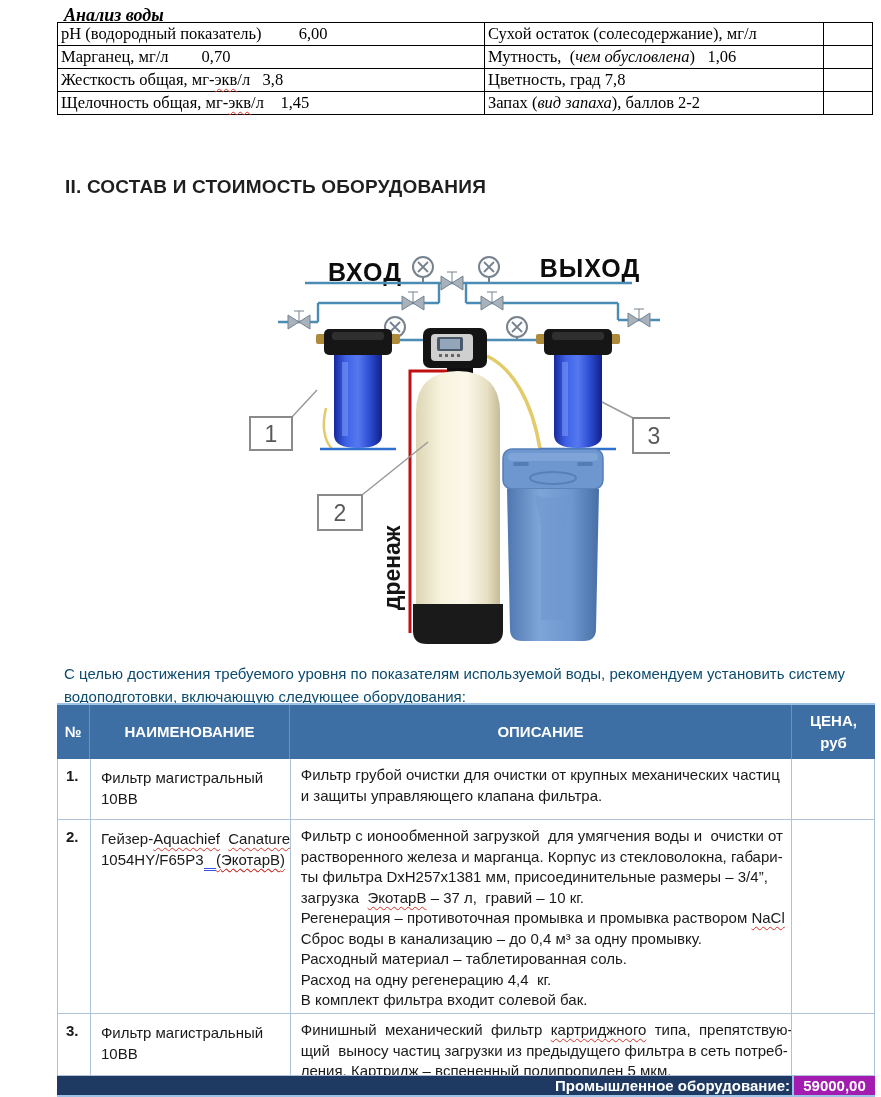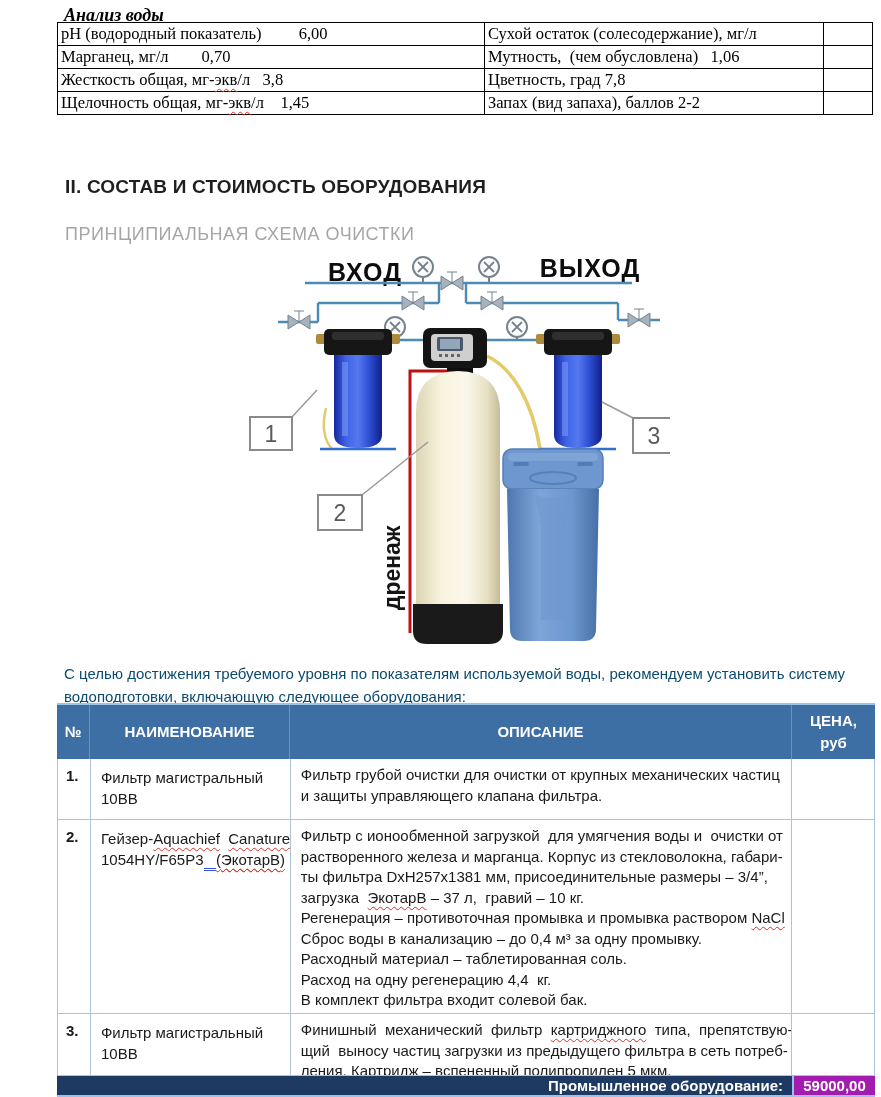--- a/index.html
+++ b/index.html
@@ -35,25 +35,25 @@
              text-align:center;white-space:pre;line-height:1.45;}
   .hc.w-num{width:33px;}.hc.w-name{width:200px;}.hc.w-desc{width:502px;}.hc.w-price{width:83px;border-right:none;}
   .erow{display:flex;border-bottom:1px solid #aec2d8;border-left:1px solid #aec2d8;}
   .erow .c{border-right:1px solid #aec2d8;overflow:hidden;}
   .rh1{height:61px;}.rh2{height:194px;}.rh3{height:62px;}
   .c-num{width:33px;font-weight:bold;font-size:15px;padding:8px 0 0 8px;}
   .c-name{width:200px;font-size:15px;line-height:21px;padding:8px 4px 0 10px;white-space:pre;}
   .c-desc{width:502px;font-size:15px;line-height:20.5px;padding:6px 13px 0 10px;white-space:pre;}
   .c-price{width:83px;}
   .efoot{display:flex;height:21px;border-bottom:2px solid #9cc3e5;font-size:15px;font-weight:bold;color:#fff;}
-  .efoot .fl{width:735px;background:#1e3a63;display:flex;align-items:center;justify-content:flex-end;padding-right:9px;}
+  .efoot .fl{width:735px;background:#1e3a63;display:flex;align-items:center;justify-content:flex-end;padding-right:2px;}
   .efoot .fv{width:83px;background:#a21caf;display:flex;align-items:center;justify-content:center;border-left:2px solid #9cc3e5;}
 
   
-  .it{}
+  .it{font-style:italic;}
   .sp{text-decoration:underline wavy #d63229 1px;text-underline-offset:3px;text-decoration-skip-ink:none;}
   .gr{border-bottom:3px double #3355dd;}
 </style>
 </head>
 <body>
 
 <div class="page">
 
   <div class="a-title">Анализ воды</div>
   <table class="atable">
@@ -75,21 +75,20 @@
     </tr>
     <tr>
       <td class="a-left">Щелочность общая, мг-<span class="sp">экв</span>/л    1,45</td>
       <td class="a-right">Запах (<span class="it">вид запаха</span>), баллов 2-2</td>
       <td class="a-stub"></td>
     </tr>
   </tbody>
     </table>
 
   <div class="sec-title">II. СОСТАВ И СТОИМОСТЬ ОБОРУДОВАНИЯ</div>
-  <div class="sub-title">ПРИНЦИПИАЛЬНАЯ СХЕМА ОЧИСТКИ</div>
 
   <svg class="diagram" width="430" height="412" viewBox="0 0 430 412">
     <defs>
       <linearGradient id="fblue" x1="0" y1="0" x2="1" y2="0">
         <stop offset="0" stop-color="#16289e"></stop>
           <stop offset="0.25" stop-color="#3f63e6"></stop>
         <stop offset="0.5" stop-color="#5578f0"></stop>
           <stop offset="0.75" stop-color="#2c4cd0"></stop>
         <stop offset="1" stop-color="#121f8a"></stop>
       </linearGradient>

